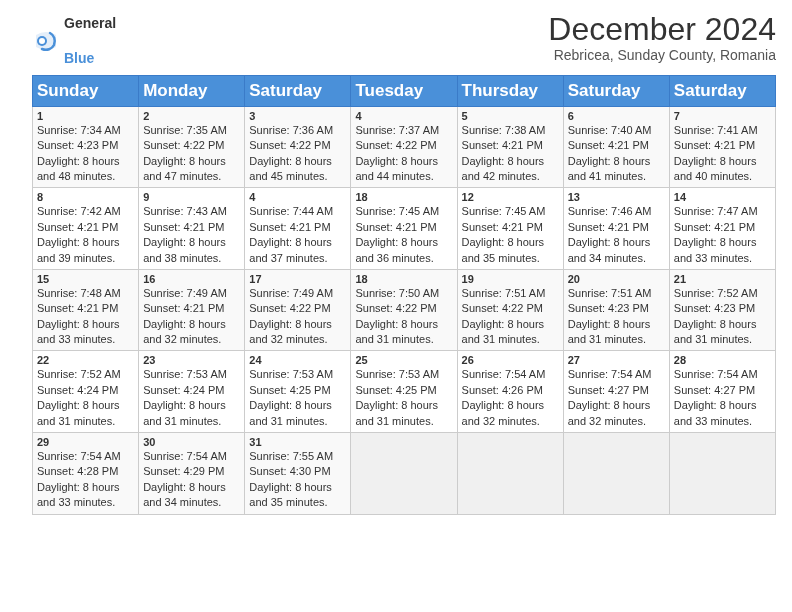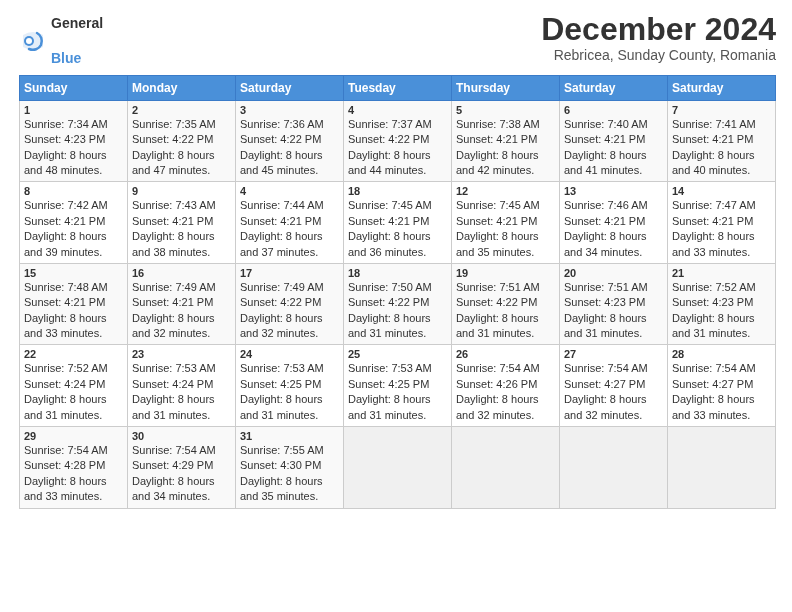--- a/index.html
+++ b/index.html
@@ -5,21 +5,21 @@
     * { margin: 0; padding: 0; box-sizing: border-box; }
     body {
       font-family: Arial, sans-serif;
       background: #fff;
       width: 792px;
       height: 612px;
       overflow: hidden;
     }
     .container {
       width: 792px;
-      padding: 12px 16px 8px 19px;
+      padding: 12px 16px 8px 32px;
     }
     .header-area {
       display: flex;
       justify-content: space-between;
       align-items: flex-start;
       margin-bottom: 8px;
     }
     .logo {
       display: flex;
       align-items: center;
@@ -44,37 +44,37 @@
     .logo-icon {
       width: 28px;
       height: 28px;
       margin-right: 4px;
     }
     .title-area {
       text-align: right;
     }
     .month-title {
       font-size: 32px;
-      font-weight: bold;
+      font-weight: normal;
       color: #333;
       line-height: 1.1;
     }
     .location {
       font-size: 14px;
       color: #555;
     }
     table {
       width: 100%;
       border-collapse: collapse;
       table-layout: fixed;
     }
     thead tr th {
       background-color: #4a90d9;
       color: #fff;
-      font-size: 12px;
+      font-size: 17px;
       font-weight: bold;
       padding: 5px 4px;
       text-align: left;
       border: 1px solid #3a7bc8;
     }
     tbody tr td {
       border: 1px solid #ccc;
       vertical-align: top;
       padding: 3px 4px;
       font-size: 9.5px;

